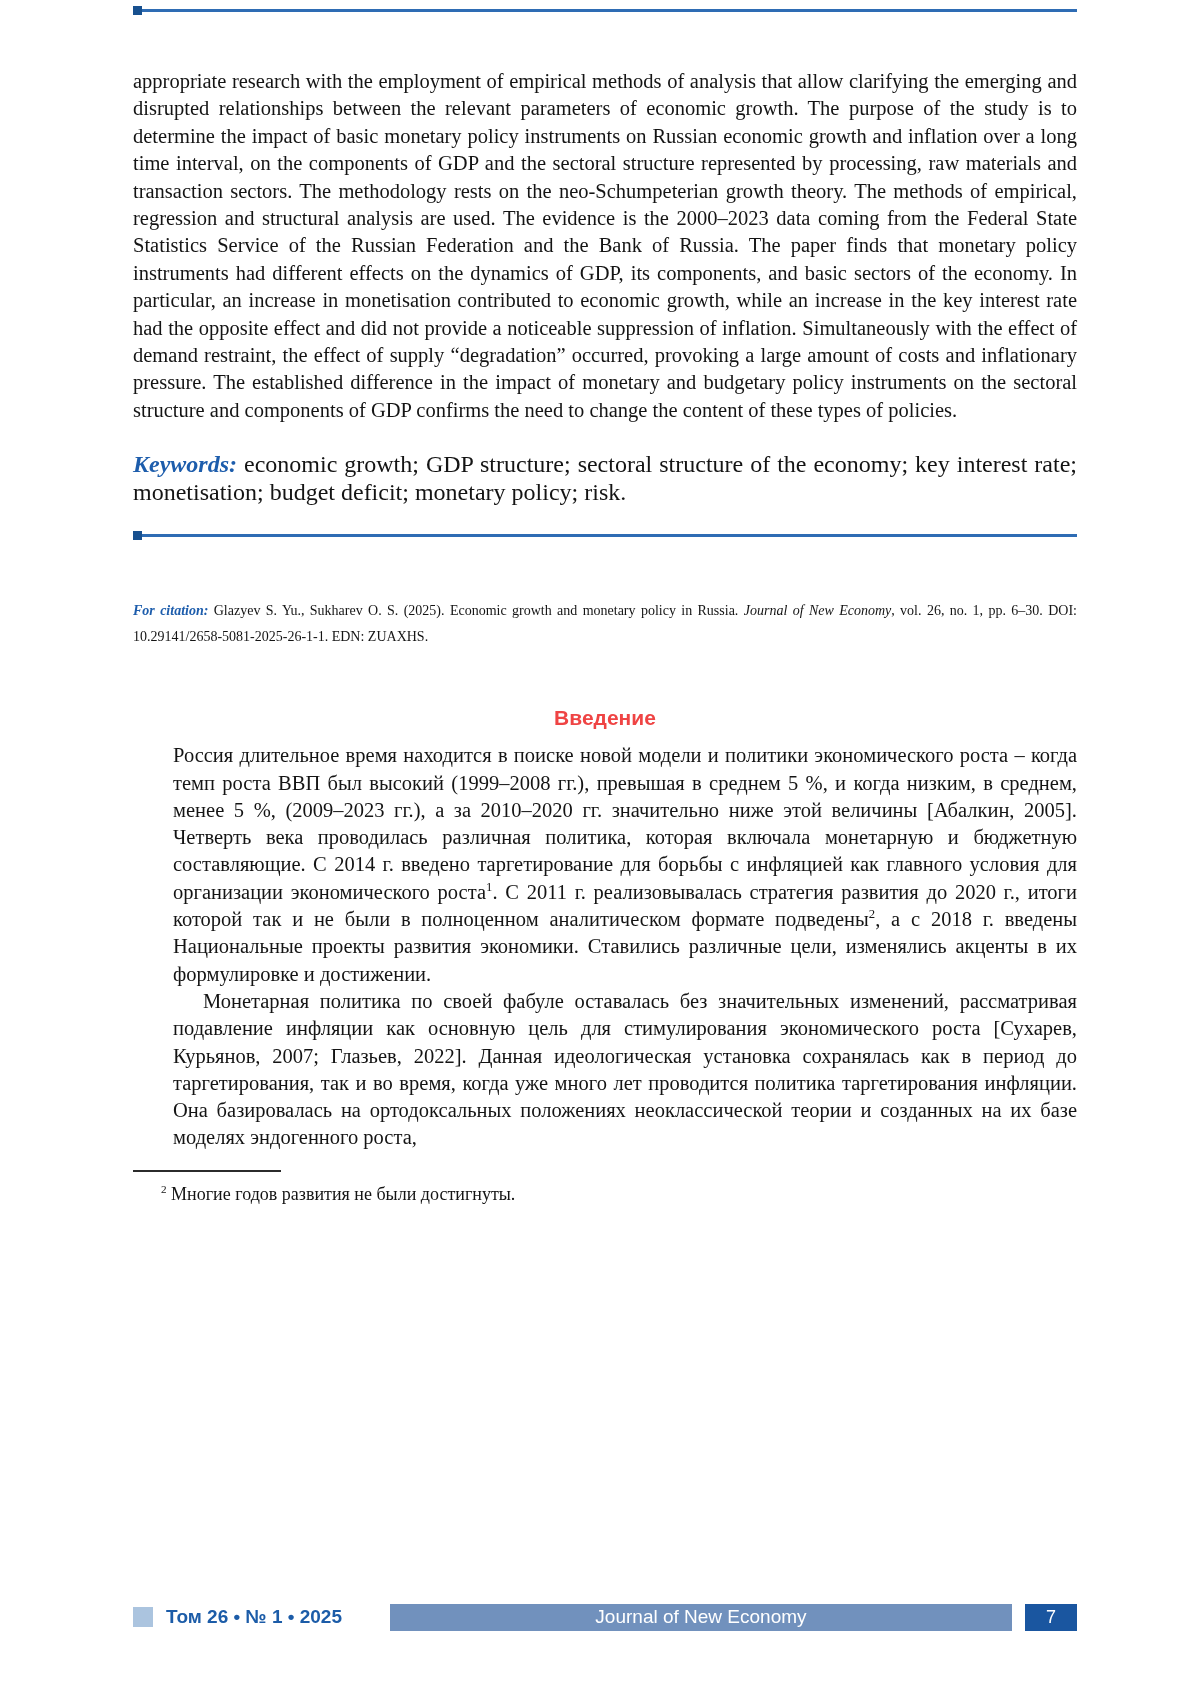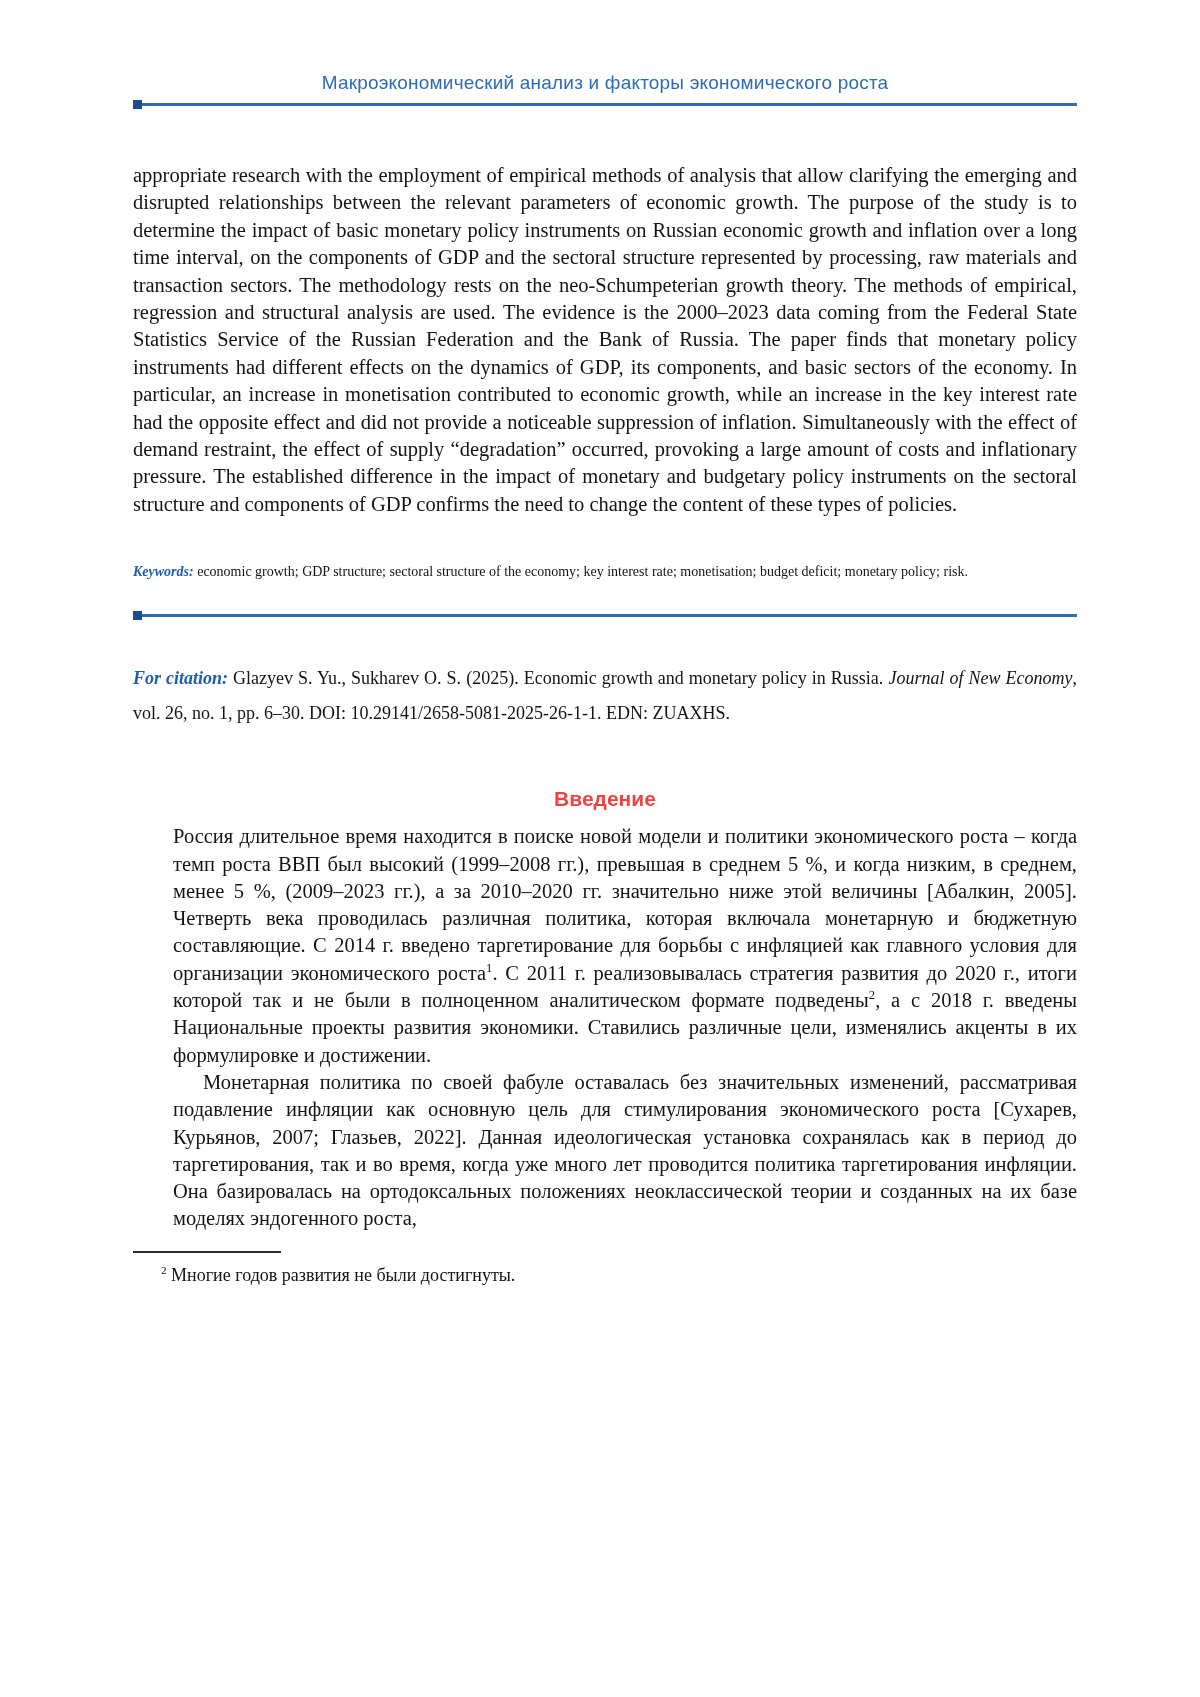--- a/index.html
+++ b/index.html
@@ -14,25 +14,25 @@
     margin-top:72px; text-align:center;
     font-family:"Liberation Sans", sans-serif;
     font-size:19px; color:#2d6cb3; letter-spacing:0.2px;
   }
   .blue-rule { position:relative; margin-top:9px; height:3px; background:#2e6cb4; }
   .rule-square { position:absolute; left:0; top:-3px; width:9px; height:9px; background:#17508f; display:block; }
 
   .abstract-text {
     margin-top:56px; font-size:20.5px; line-height:27.4px; text-align:justify;
   }
-  .keywords { margin-top:40px; font-size:14px; line-height:28px; text-align:justify; }
+  .keywords { margin-top:26px; font-size:24px; line-height:28px; text-align:justify; }
   .label-blue { font-weight:bold; font-style:italic; color:#1d5dac; }
   .rule-2 { margin-top:28px; }
 
-  .citation-block { margin-top:44px; font-size:18px; line-height:35px; text-align:justify; }
+  .citation-block { margin-top:61px; font-size:14px; line-height:26px; text-align:justify; }
   .journal-italic { font-style:italic; }
 
   .intro-heading {
     margin-top:56px; text-align:center;
     font-family:"Liberation Sans", sans-serif; font-weight:bold;
     font-size:21px; color:#ef4444;
   }
   .body-para { font-size:20.5px; line-height:27.3px; text-align:justify;margin-left:40px; }
   .para-first { margin-top:12px; }
   .para-indent { text-indent:30px; }
@@ -61,21 +61,20 @@
     width:52px; height:27px; background:#1a56a0; color:#ffffff; flex:none;
     display:flex; align-items:center; justify-content:center; font-size:18px;
   }
 </style>
 </head>
 <body>
 
 <div class="page">
   <div class="content">
 
-    <div class="running-title">Макроэкономический анализ и факторы экономического роста</div>
 
     <div class="blue-rule">
       <span class="rule-square"></span>
     </div>
 
     <p class="abstract-text">appropriate research with the employment of empirical methods of analysis that allow clarifying the emerging and disrupted relationships between the relevant parameters of economic growth. The purpose of the study is to determine the impact of basic monetary policy instruments on Russian economic growth and inflation over a long time interval, on the components of GDP and the sectoral structure represented by processing, raw materials and transaction sectors. The methodology rests on the neo-Schumpeterian growth theory. The methods of empirical, regression and structural analysis are used. The evidence is the 2000–2023 data coming from the Federal State Statistics Service of the Russian Federation and the Bank of Russia. The paper finds that monetary policy instruments had different effects on the dynamics of GDP, its components, and basic sectors of the economy. In particular, an increase in monetisation contributed to economic growth, while an increase in the key interest rate had the opposite effect and did not provide a noticeable suppression of inflation. Simultaneously with the effect of demand restraint, the effect of supply “degradation” occurred, provoking a large amount of costs and inflationary pressure. The established difference in the impact of monetary and budgetary policy instruments on the sectoral structure and components of GDP confirms the need to change the content of these types of policies.</p>
 
     <p class="keywords"><span class="label-blue">Keywords:</span><span> economic growth; GDP structure; sectoral structure of the economy; key interest rate; monetisation; budget deficit; monetary policy; risk.</span></p>
 
     <div class="blue-rule rule-2">
@@ -92,13 +91,21 @@
 
     <p class="body-para para-indent">Монетарная политика по своей фабуле оставалась без значительных изменений, рассматривая подавление инфляции как основную цель для стимулирования экономического роста [Сухарев, Курьянов, 2007; Глазьев, 2022]. Данная идеологическая установка сохранялась как в период до таргетирования, так и во время, когда уже много лет проводится политика таргетирования инфляции. Она базировалась на ортодоксальных положениях неоклассической теории и созданных на их базе моделях эндогенного роста,</p>
 
     <div class="footnote-sep"></div>
 
     <div class="footnotes">
       <p><sup class="fnref">2</sup><span> Многие годов развития не были достигнуты.</span></p>
     </div>
   </div>
 
+  <div class="footer">
+    <span class="footer-square"></span>
+    <span class="footer-vol">Том 26 • № 1 • 2025</span>
+    <div class="footer-bar">
+        <span>Journal of New Economy</span>
+      </div>
+    <div class="footer-page">7</div>
+  </div>
 </div>
 
 </body></html>

